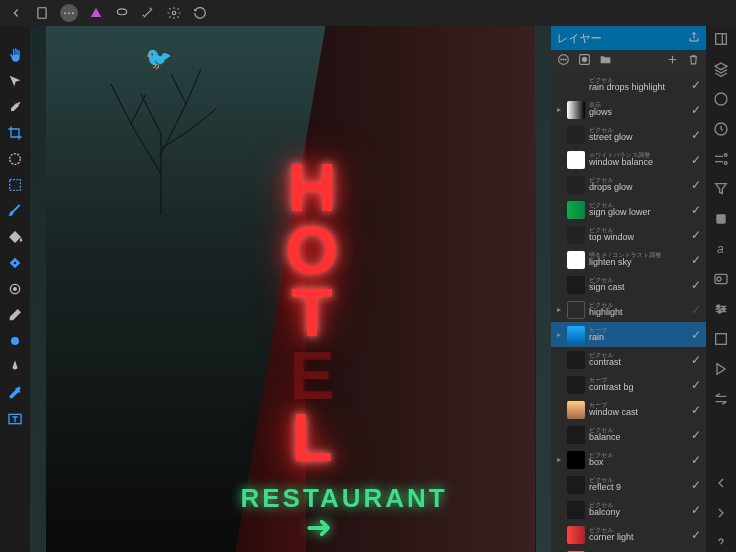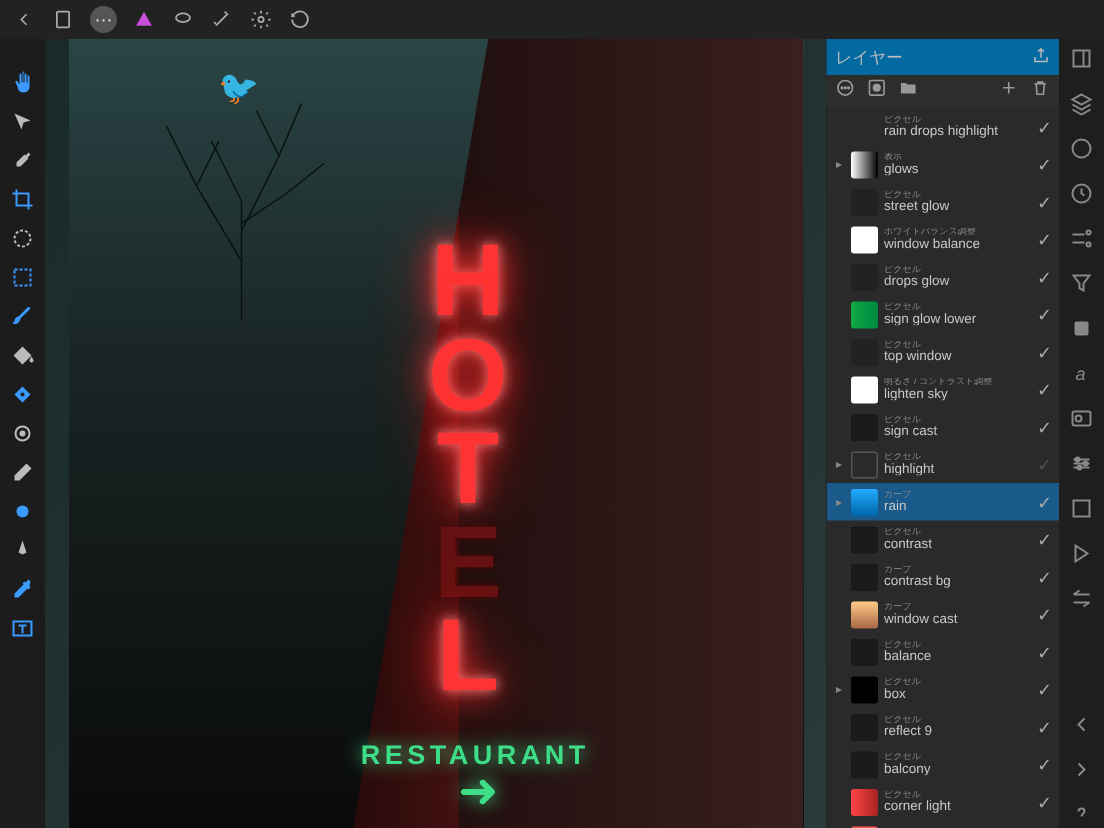--- a/index.html
+++ b/index.html
@@ -13,21 +13,21 @@
 .tool-btn { width: 20px; height: 20px; display: flex; align-items: center; justify-content: center; color: #bbb; cursor: pointer; }
 .tool-btn svg { width: 16px; height: 16px; }
 .tool-btn.blue { color: #3a9aff; }
 .canvas-area { flex: 1; background: linear-gradient(135deg, #1a2a2a, #2a3a3a); position: relative; margin-top: 26px; display: flex; align-items: center; justify-content: center; }
 .photo { width: 490px; height: 526px; background: linear-gradient(to bottom, #2a4545 0%, #1a2525 40%, #0a0a0a 100%); position: relative; overflow: hidden; }
 .building { position: absolute; right: 0; top: 0; width: 300px; height: 100%; background: linear-gradient(to left, #3a2020, #1a0a0a); clip-path: polygon(30% 0, 100% 0, 100% 100%, 0 100%); }
 .building::before { content: ""; position: absolute; left: -50px; top: 0; width: 120px; height: 100%; background: linear-gradient(to right, transparent, rgba(255,20,20,0.15)); }
 .hotel-sign { position: absolute; left: 240px; top: 130px; display: flex; flex-direction: column; align-items: center; }
 .hotel-letter { font-size: 68px; font-weight: bold; color: #ff3333; text-shadow: 0 0 20px #ff3333, 0 0 40px #ff2222, 0 0 8px #ffaaaa; line-height: 0.92; font-family: Arial, sans-serif; }
 .hotel-letter.dim { color: #661111; text-shadow: 0 0 5px #440808; }
-.restaurant { position: absolute; bottom: 38px; left: 195px; color: #3edd88; font-size: 18px; font-weight: bold; letter-spacing: 3px; text-shadow: 0 0 12px #3edd88; font-family: Arial, sans-serif; }
+.restaurant { position: absolute; bottom: 38px; left: 195px; color: #3edd88; font-size: 26px; font-weight: bold; letter-spacing: 3px; text-shadow: 0 0 12px #3edd88; font-family: Arial, sans-serif; }
 .arrow { position: absolute; bottom: 6px; left: 260px; color: #3edd88; font-size: 32px; text-shadow: 0 0 12px #3edd88; }
 .tree { position: absolute; left: 45px; top: 8px; width: 140px; height: 180px; }
 .tree::before { content: ""; position: absolute; width: 100%; height: 100%; background: radial-gradient(ellipse at center, transparent 30%, transparent 70%); }
 .bird { position: absolute; left: 100px; top: 20px; color: #000; font-size: 22px; }
 .right-panel { width: 155px; background: #2a2a2a; margin-top: 26px; display: flex; flex-direction: column; position: relative; }
 .layers-header { height: 24px; background: #0369a1; display: flex; align-items: center; justify-content: space-between; padding: 0 6px; color: #bbb; font-size: 11px; gap: 32px; }
 .layers-header .title { flex: 1; }
 .layer-toolbar { height: 22px; background: #2d2d2d; display: flex; align-items: center; gap: 8px; padding: 0 6px; color: #999; }
 .layer-toolbar svg { width: 13px; height: 13px; cursor: pointer; }
 .layer-toolbar .spacer { flex: 1; }

